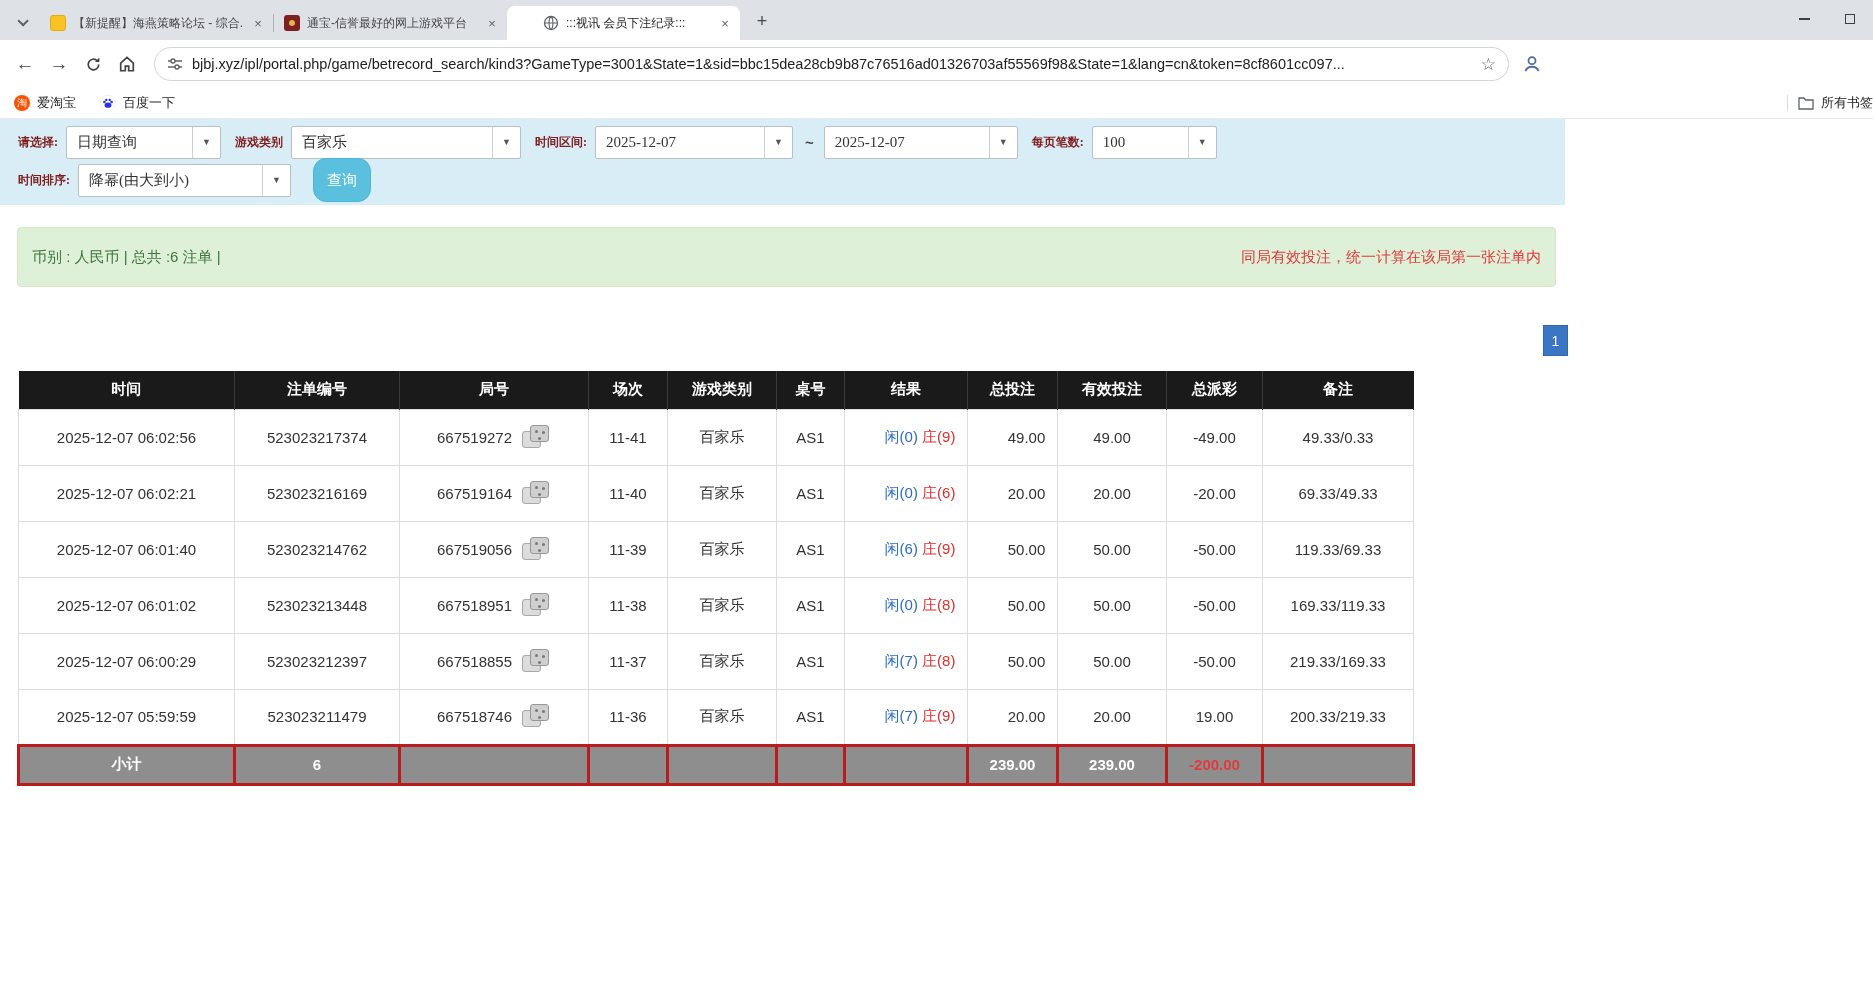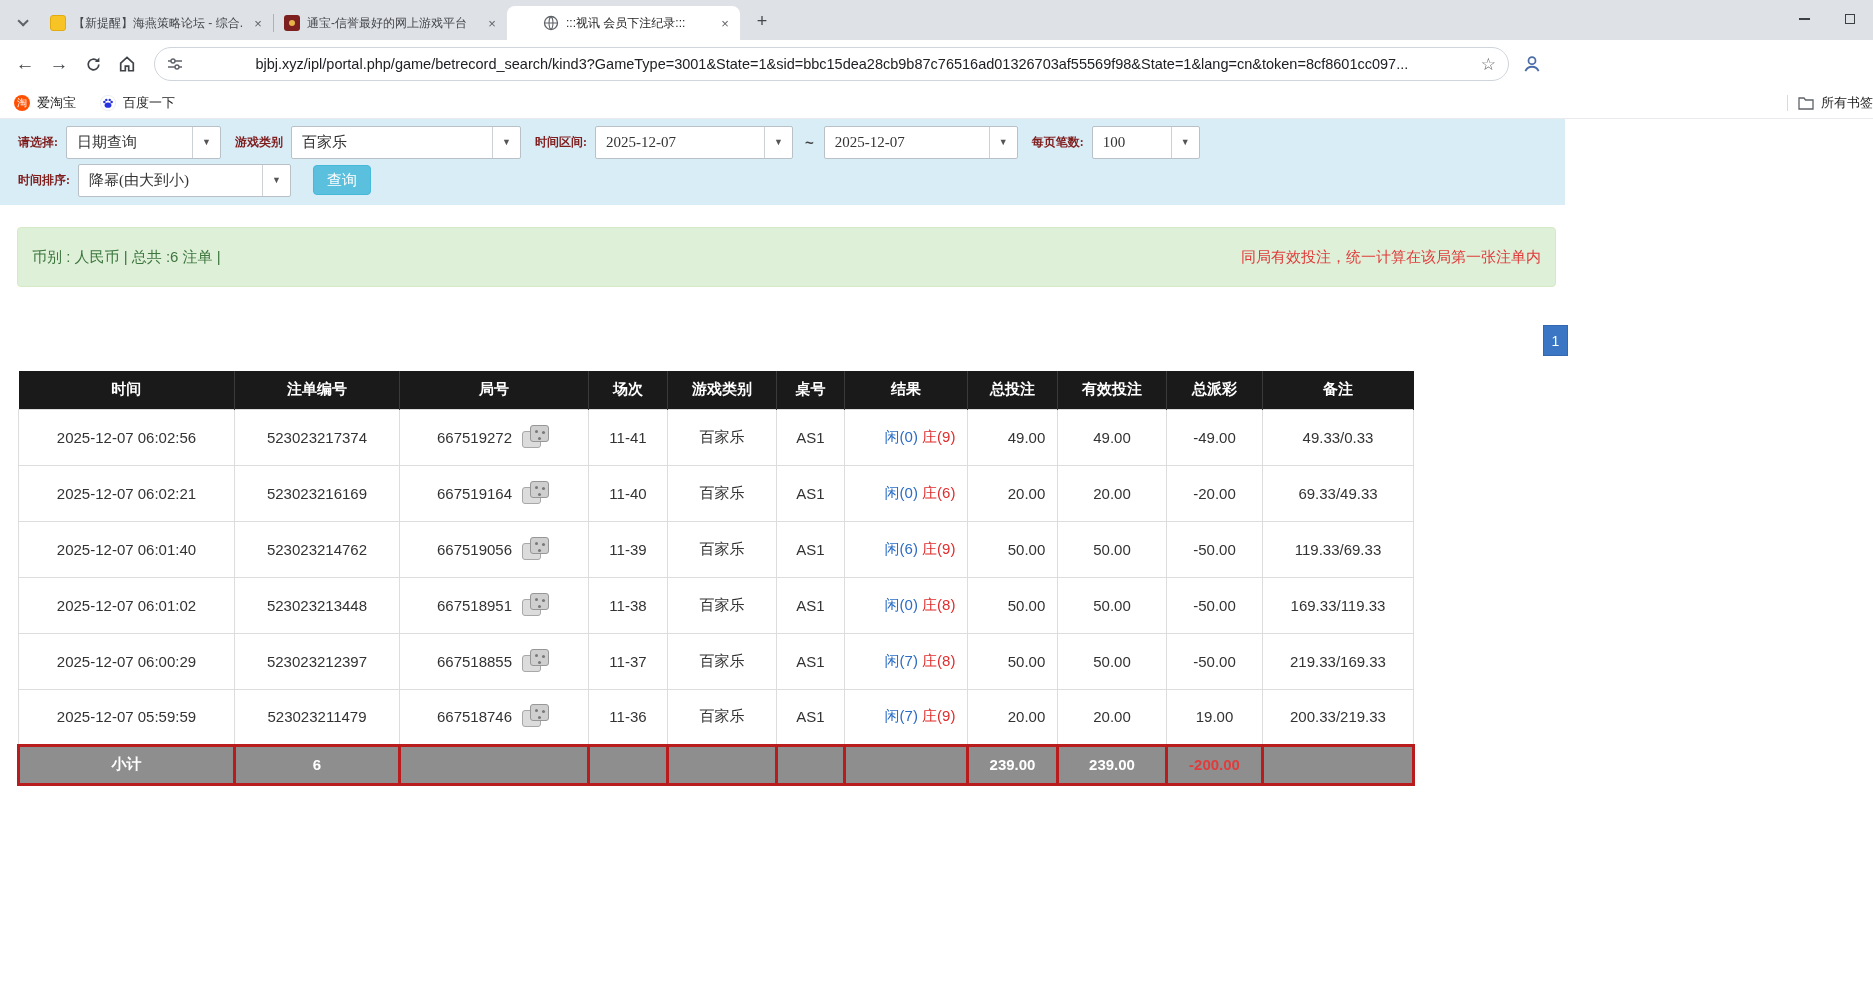--- a/index.html
+++ b/index.html
@@ -23,38 +23,38 @@
   .fav-maroon::after { content:""; position:absolute; left:5px; top:5px; width:6px; height:6px; border-radius:50%; background:#e5b54a; }
   .newtab-btn { width:28px; height:28px; margin:0 0 5px 8px; display:flex; align-items:center; justify-content:center; font-size:18px; color:#45474a; cursor:pointer; border-radius:50%; }
   .win-controls { position:absolute; right:0; top:0; height:38px; display:flex; }
   .wc { width:46px; height:38px; display:flex; align-items:center; justify-content:center; cursor:pointer; }
   .wc-min-glyph { width:11px; height:2px; background:#3c4043; }
   .wc-max-glyph { width:10px; height:10px; border:1.5px solid #3c4043; }
 
   .navbar { height:48px; background:#fff; display:flex; align-items:center; padding:0 8px; }
   .nav-btn { width:34px; height:34px; border-radius:50%; display:flex; align-items:center; justify-content:center; font-size:19px; color:#3f4347; cursor:pointer; flex:none; }
   .omnibox { width:1355px; height:34px; margin:0 6px 0 10px; background:#fff; border:1px solid #d0d5db; border-radius:17px; display:flex; align-items:center; padding:0 12px; gap:9px; cursor:text; }
-  .url-text { flex:1; font-size:14.5px; color:#202124; white-space:nowrap; overflow:hidden;text-align:center; }
+  .url-text { flex:1; font-size:14.5px; color:#202124; white-space:nowrap; overflow:hidden; }
   .star-btn { font-size:17px; color:#5f6368; cursor:pointer; flex:none; }
   .profile-btn { width:34px; height:34px; border-radius:50%; display:flex; align-items:center; justify-content:center; cursor:pointer; flex:none; }
 
   .bookmarks { height:31px; background:#fff; display:flex; align-items:center; padding:0 0 0 14px; gap:24px; font-size:13px; color:#1f1f1f; border-bottom:1px solid #e8eaed; }
   .bm-item { display:flex; align-items:center; gap:7px; cursor:pointer; white-space:nowrap; }
   .tb-icon { width:16px; height:16px; border-radius:50%; background:#ff5000; color:#fff; font-size:10px; display:flex; align-items:center; justify-content:center; flex:none; }
   .bm-right { margin-left:auto; display:flex; align-items:center; gap:10px; overflow:hidden; flex:none; }
 
   
   .filter-panel { width:1565px; background:#d9edf7; padding:4px 0 6px 18px; }
   .filter-row { display:flex; align-items:center; height:38px; }
   .f-label { font-weight:bold; color:#7f1d1d; font-size:12px; margin-right:8px; white-space:nowrap;font-family:Liberation Serif, serif; }
   .combo { background:#fff; border:1px solid #b9c0c8; height:33px; display:flex; align-items:stretch; border-radius:2px; margin-right:14px; cursor:pointer; flex:none;font-family:Liberation Serif, serif; }
   .combo-val { flex:1; display:flex; align-items:center; padding:0 10px; font-size:15px; color:#333; white-space:nowrap; overflow:hidden; }
   .combo-arrow { width:28px; border-left:1px solid #ccd1d6; display:flex; align-items:center; justify-content:center; font-size:9px; color:#555; flex:none; }
   .tilde { font-size:15px; color:#444; font-weight:bold; margin:0 10px 0 -2px; }
-  .query-btn { background:#5bc0de; border:1px solid #46b8da; color:#fff; height:30px; padding:0 13px; font-size:15px; border-radius:4px; margin-left:8px; cursor:pointer; font-family:inherit; }
+  .query-btn { background:#5bc0de; border:1px solid #46b8da; color:#fff; height:44px; padding:0 13px; font-size:15px; border-radius:13px; margin-left:8px; cursor:pointer; font-family:inherit; }
 
   .summary { margin:22px 0 0 17px; width:1539px; background:#dff0d8; border:1px solid #d6e9c6; border-radius:4px; height:60px; display:flex; align-items:center; justify-content:space-between; padding:0 14px; font-size:15px; }
   .summary-left { color:#3c763d; }
   .summary-right { color:#e03a3a; }
 
   .pager { width:1568px; margin-top:38px; display:flex; justify-content:flex-end; }
   .page-num { min-width:25px; height:31px; background:#3a76c4; border:1px solid #3368b0; color:#fff; font-size:14px; display:flex; align-items:center; justify-content:center; cursor:pointer; }
 
   .bet-table { margin:15px 0 0 17px; width:1398px; border-collapse:collapse; table-layout:fixed; font-size:15px; }
   .bet-table th { background:#1a1a1a; color:#fff; height:38px; font-size:15px; font-weight:bold; border-right:1px solid #3a3a3a; }
@@ -186,21 +186,21 @@
       <div class="combo" style="width:198px">
         <span class="combo-val">2025-12-07</span>
         <span class="combo-arrow">▼</span>
       </div>
       <span class="tilde">~</span>
       <div class="combo" style="width:194px">
         <span class="combo-val">2025-12-07</span>
         <span class="combo-arrow">▼</span>
       </div>
       <span class="f-label">每页笔数:</span>
-      <div class="combo" style="width:108px">
+      <div class="combo" style="width:125px">
         <span class="combo-val">100</span>
         <span class="combo-arrow">▼</span>
       </div>
     </div>
     <div class="filter-row">
       <span class="f-label">时间排序:</span>
       <div class="combo" style="width:213px">
         <span class="combo-val">降幂(由大到小)</span>
         <span class="combo-arrow">▼</span>
       </div>

